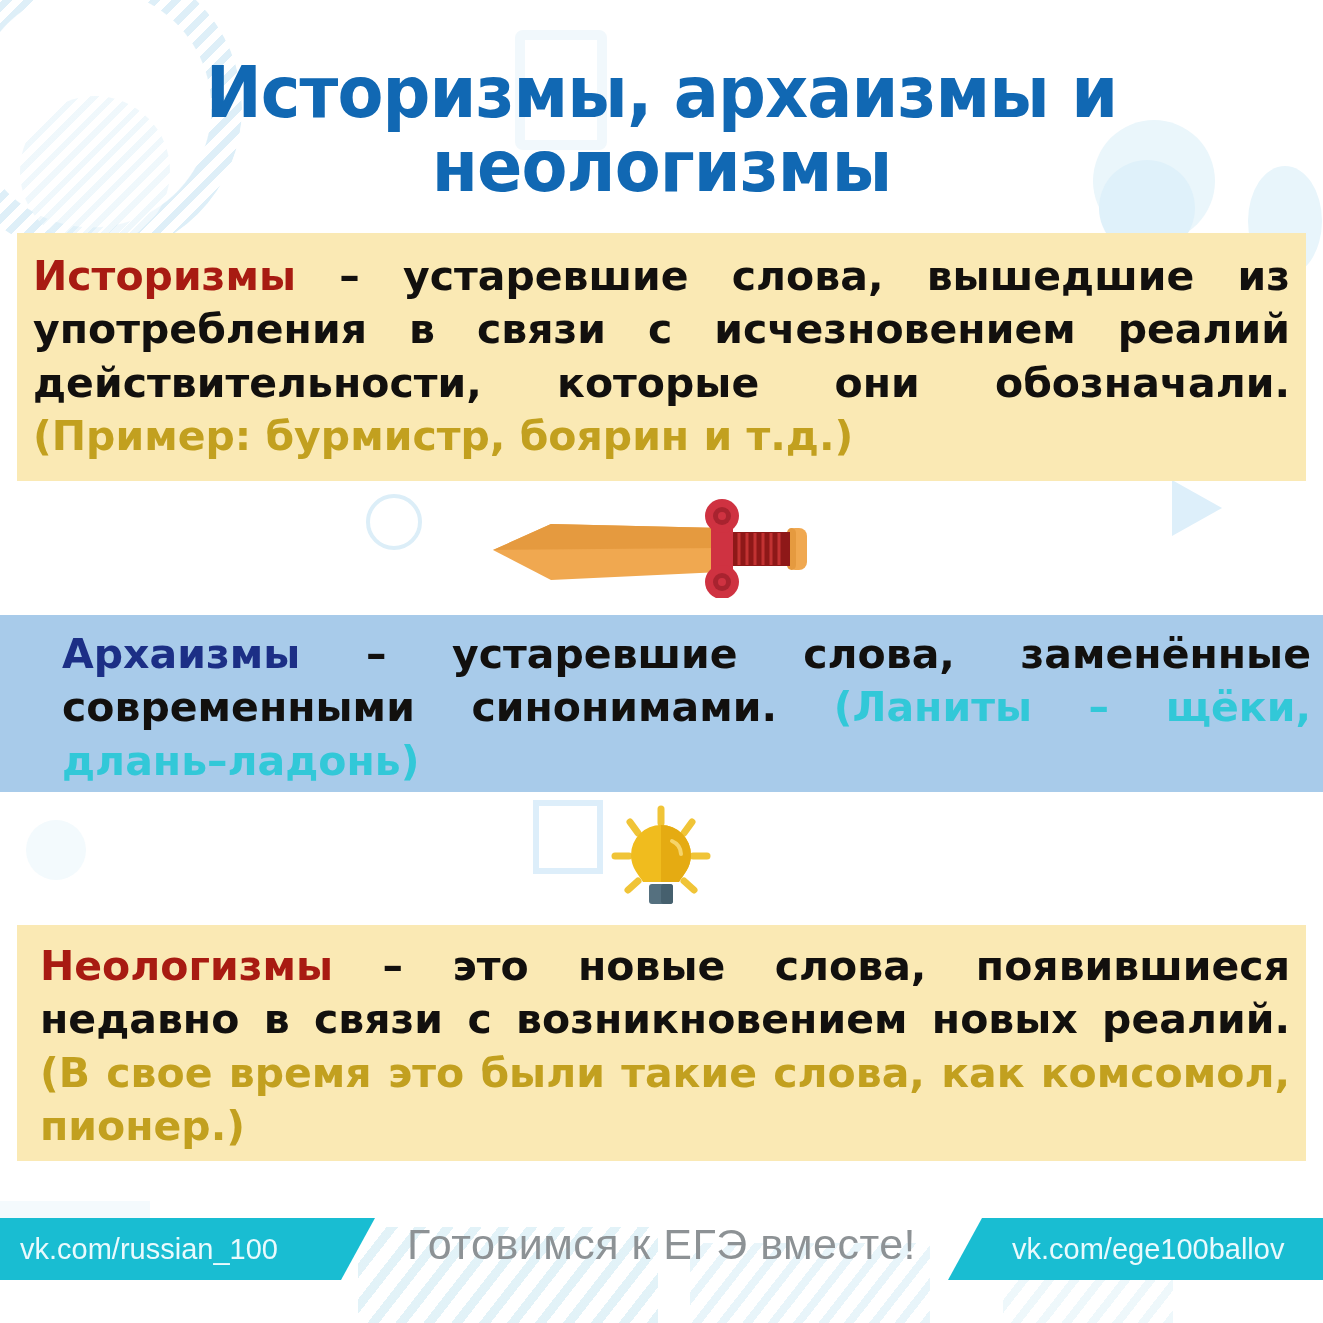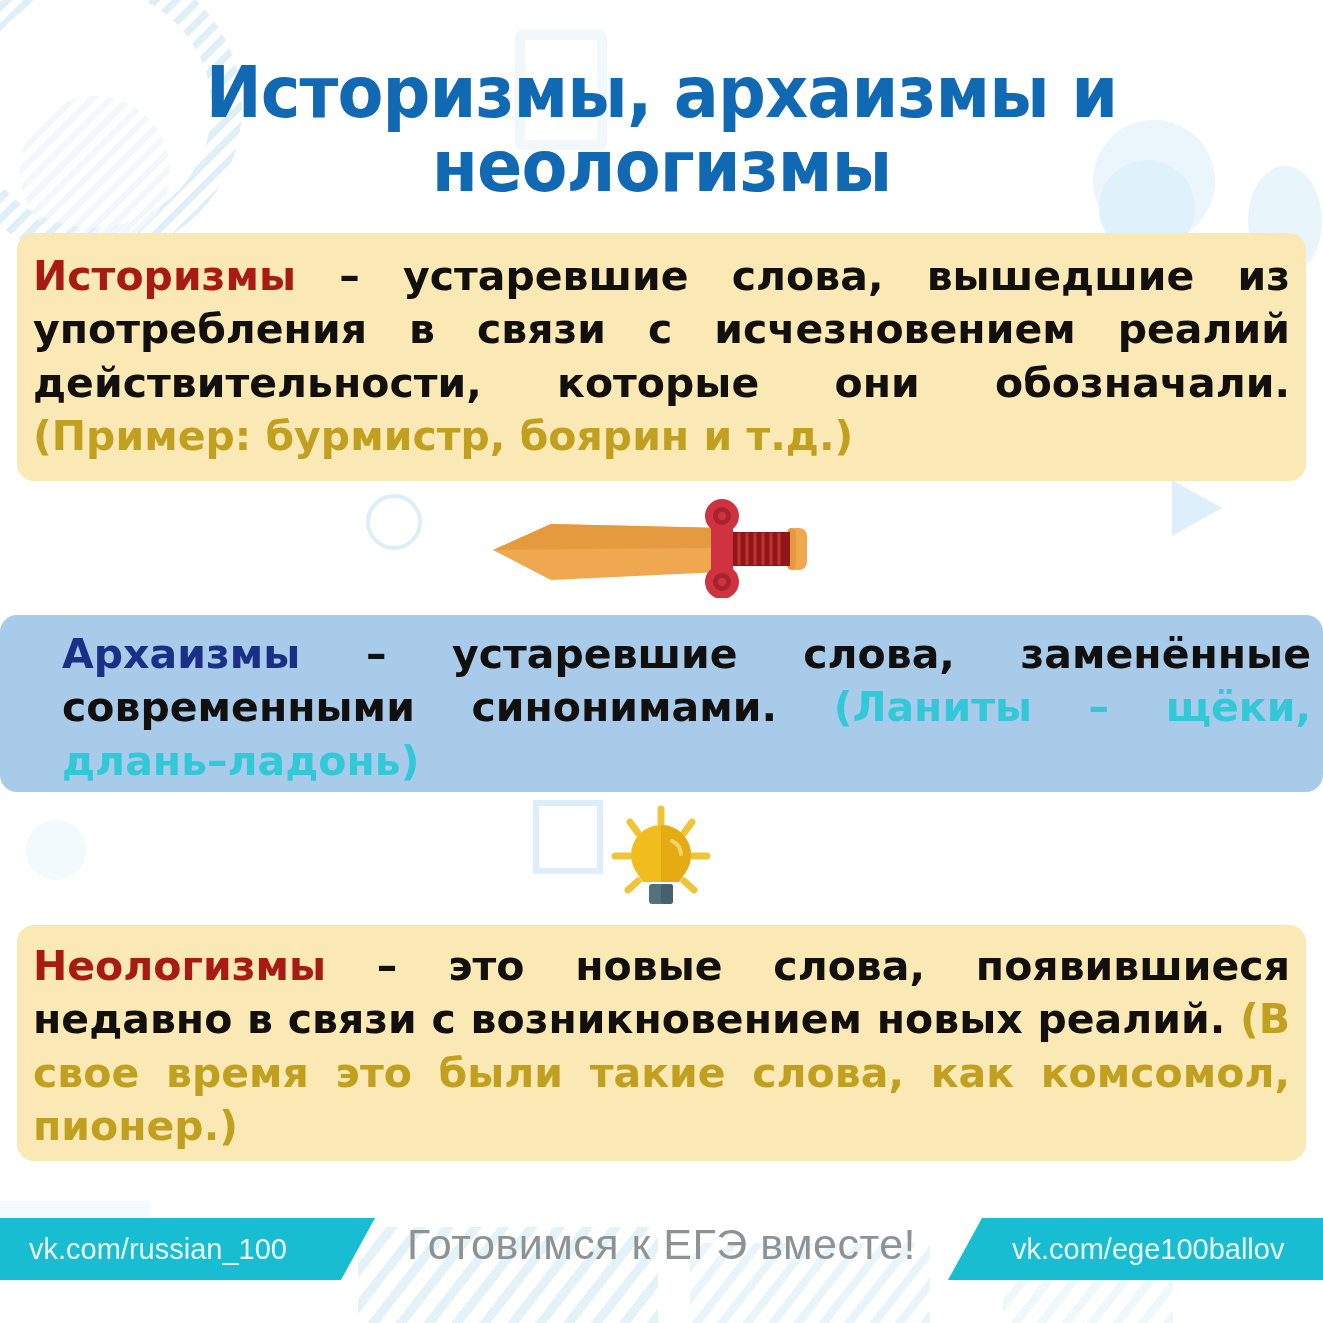--- a/index.html
+++ b/index.html
@@ -156,21 +156,20 @@
     line-height: 1.02;
     letter-spacing: -1px;
     transform: scaleX(.93);
   }
   .title-line { display: block; }
 
   
   .block {
     position: absolute;
     box-sizing: border-box;
-    border-radius: 17px;
   }
   .block-text {
     margin: 0;
     text-align: justify;
     text-align-last: left;
     font-family: "DejaVu Sans", sans-serif;
     font-weight: bold;
     color: #12100e;
   }
 
@@ -199,20 +198,21 @@
 
   .block-neologisms {
     left: 17px; top: 925px;
     width: 1289px; height: 236px;
     background: #fae9b4;
     padding: 15px 16px 10px 16px;
   }
   .block-neologisms .block-text {
     font-size: 41px;
     line-height: 1.30;
+    margin-left: 7px;
   }
 
   
   .term-red    { color: #a81b12; }
   .term-navy   { color: #1c2f86; }
   .example-gold{ color: #c2a01f; }
   .example-cyan{ color: #32c8d8; }
 
   
   .sword {
@@ -241,21 +241,21 @@
     background: #19bdd2;
     display: flex;
     align-items: center;
     color: #eafafd;
     font-size: 29px;
     font-family: "Liberation Sans", sans-serif;
   }
   .tag-left {
     left: 0px;
     width: 375px;
-    padding-left: 29px;
+    padding-left: 20px;
     box-sizing: border-box;
     clip-path: polygon(0 0, 100% 0, calc(100% - 34px) 100%, 0 100%);
   }
   .tag-right {
     right: 0px;
     width: 375px;
     padding-left: 64px;
     box-sizing: border-box;
     clip-path: polygon(34px 0, 100% 0, 100% 100%, 0 100%);
     text-align: center;

